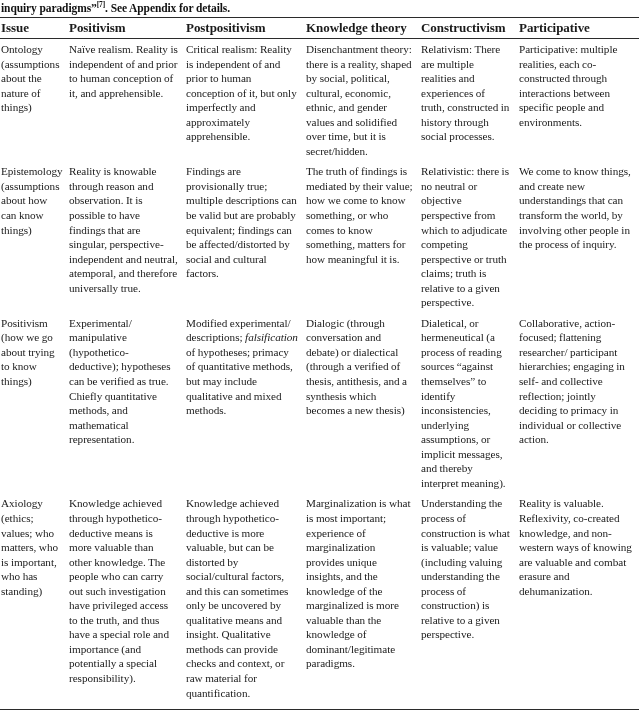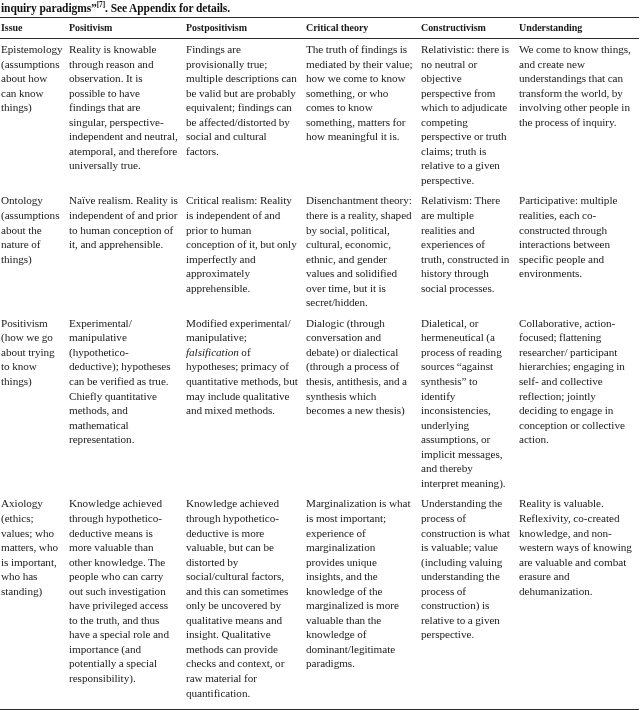--- a/index.html
+++ b/index.html
@@ -36,21 +36,21 @@
     line-height: 0;
   }
   table.paradigms {
     border-collapse: collapse;
     width: 639px;
     margin: 0;
     table-layout: fixed;
   }
   table.paradigms thead th {
     font-weight: bold;
-    font-size: 10px;
+    font-size: 13px;
     line-height: 13px;
     text-align: left;
     vertical-align: top;
     padding: 3px 6px 4px 1px;
     border-top: 1.6px solid #2b2b2b;
     border-bottom: 1.1px solid #2b2b2b;
     letter-spacing: -0.05px;
   }
   table.paradigms tbody td {
     font-size: 11.2px;
@@ -93,49 +93,49 @@
         <col class="col-2">
         <col class="col-3">
         <col class="col-4">
         <col class="col-5">
     </colgroup>
     <thead>
       <tr>
         <th class="issue-head">Issue</th>
         <th>Positivism</th>
         <th>Postpositivism</th>
-        <th>Critical theory</th>
+        <th>Knowledge theory</th>
         <th>Constructivism</th>
-        <th>Understanding</th>
+        <th>Participative</th>
       </tr>
     </thead>
     <tbody>
+      <tr>
+        <td class="issue-cell">Ontology (assumptions about the nature of things)</td>
+        <td>Naïve realism. Reality is independent of and prior to human conception of it, and apprehensible.</td>
+        <td><span>Critical realism: Reality is independent of and prior to human conception of it, but only imperfectly and approximately apprehensible.</span><em></em><span></span></td>
+        <td>Disenchantment theory: there is a reality, shaped by social, political, cultural, economic, ethnic, and gender values and solidified over time, but it is secret/hidden.</td>
+        <td>Relativism: There are multiple realities and experiences of truth, constructed in history through social processes.</td>
+        <td>Participative: multiple realities, each co-constructed through interactions between specific people and environments.</td>
+      </tr>
       <tr>
         <td class="issue-cell">Epistemology (assumptions about how can know things)</td>
         <td>Reality is knowable through reason and observation. It is possible to have findings that are singular, perspective-independent and neutral, atemporal, and therefore universally true.</td>
         <td><span>Findings are provisionally true; multiple descriptions can be valid but are probably equivalent; findings can be affected/distorted by social and cultural factors.</span><em></em><span></span></td>
         <td>The truth of findings is mediated by their value; how we come to know something, or who comes to know something, matters for how meaningful it is.</td>
         <td>Relativistic: there is no neutral or objective perspective from which to adjudicate competing perspective or truth claims; truth is relative to a given perspective.</td>
         <td>We come to know things, and create new understandings that can transform the world, by involving other people in the process of inquiry.</td>
       </tr>
       <tr>
-        <td class="issue-cell">Ontology (assumptions about the nature of things)</td>
-        <td>Naïve realism. Reality is independent of and prior to human conception of it, and apprehensible.</td>
-        <td><span>Critical realism: Reality is independent of and prior to human conception of it, but only imperfectly and approximately apprehensible.</span><em></em><span></span></td>
-        <td>Disenchantment theory: there is a reality, shaped by social, political, cultural, economic, ethnic, and gender values and solidified over time, but it is secret/hidden.</td>
-        <td>Relativism: There are multiple realities and experiences of truth, constructed in history through social processes.</td>
-        <td>Participative: multiple realities, each co-constructed through interactions between specific people and environments.</td>
-      </tr>
-      <tr>
         <td class="issue-cell">Positivism (how we go about trying to know things)</td>
         <td>Experimental/ manipulative (hypothetico-deductive); hypotheses can be verified as true. Chiefly quantitative methods, and mathematical representation.</td>
-        <td><span>Modified experimental/ manipulative; </span><em>falsification</em><span> of hypotheses; primacy of quantitative methods, but may include qualitative and mixed methods.</span></td>
-        <td>Dialogic (through conversation and debate) or dialectical (through a process of thesis, antithesis, and a synthesis which becomes a new thesis)</td>
-        <td>Dialetical, or hermeneutical (a process of reading sources “against synthesis” to identify inconsistencies, underlying assumptions, or implicit messages, and thereby interpret meaning).</td>
-        <td>Collaborative, action-focused; flattening researcher/ participant hierarchies; engaging in self- and collective reflection; jointly deciding to engage in conception or collective action.</td>
+        <td><span>Modified experimental/ descriptions; </span><em>falsification</em><span> of hypotheses; primacy of quantitative methods, but may include qualitative and mixed methods.</span></td>
+        <td>Dialogic (through conversation and debate) or dialectical (through a verified of thesis, antithesis, and a synthesis which becomes a new thesis)</td>
+        <td>Dialetical, or hermeneutical (a process of reading sources “against themselves” to identify inconsistencies, underlying assumptions, or implicit messages, and thereby interpret meaning).</td>
+        <td>Collaborative, action-focused; flattening researcher/ participant hierarchies; engaging in self- and collective reflection; jointly deciding to primacy in individual or collective action.</td>
       </tr>
       <tr>
         <td class="issue-cell">Axiology (ethics; values; who matters, who is important, who has standing)</td>
         <td>Knowledge achieved through hypothetico-deductive means is more valuable than other knowledge. The people who can carry out such investigation have privileged access to the truth, and thus have a special role and importance (and potentially a special responsibility).</td>
         <td><span>Knowledge achieved through hypothetico-deductive is more valuable, but can be distorted by social/cultural factors, and this can sometimes only be uncovered by qualitative means and insight. Qualitative methods can provide checks and context, or raw material for quantification.</span><em></em><span></span></td>
         <td>Marginalization is what is most important; experience of marginalization provides unique insights, and the knowledge of the marginalized is more valuable than the knowledge of dominant/legitimate paradigms.</td>
         <td>Understanding the process of construction is what is valuable; value (including valuing understanding the process of construction) is relative to a given perspective.</td>
         <td>Reality is valuable. Reflexivity, co-created knowledge, and non-western ways of knowing are valuable and combat erasure and dehumanization.</td>
       </tr>
     </tbody>

